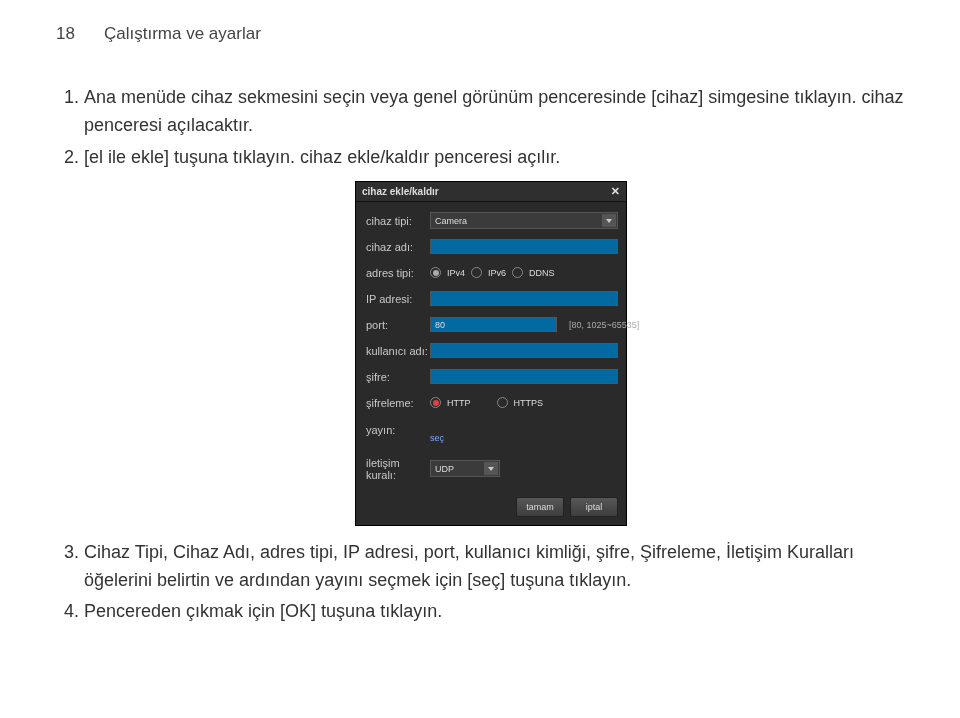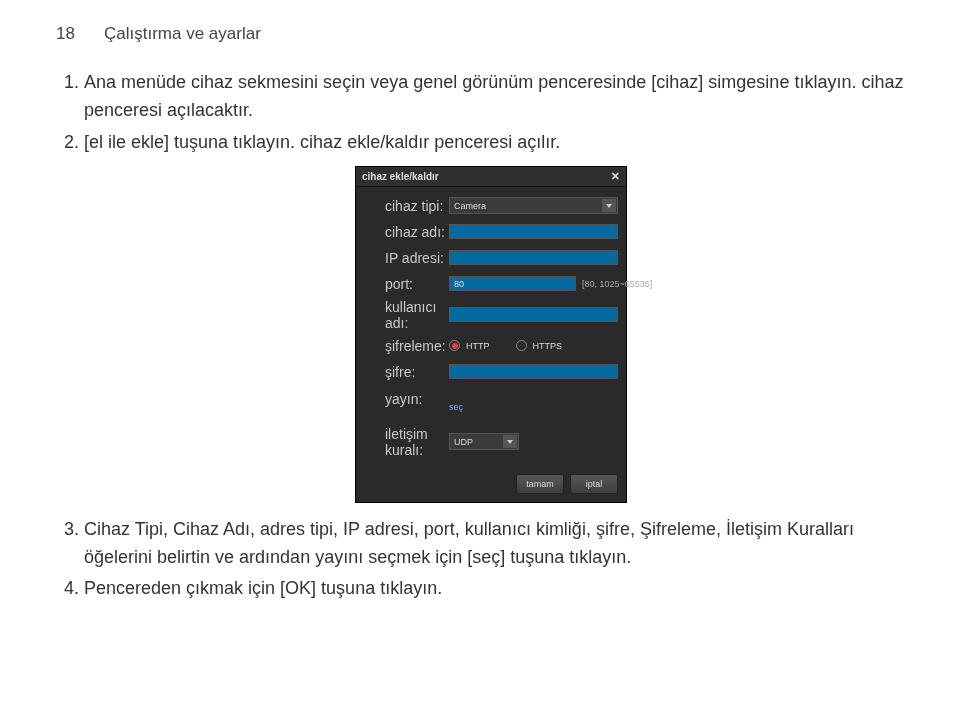--- a/index.html
+++ b/index.html
@@ -17,21 +17,21 @@
     height: 718px;
     box-sizing: border-box;
     padding: 24px 56px 24px 56px;
   }
   .header-line {
     display: flex;
     align-items: baseline;
     gap: 18px;
     font-size: 17px;
     color: #444;
-    margin-bottom: 25px;
+    margin-bottom: 40px;
     font-weight: 400;
   }
   .page-num {
     width: 30px;
   }
   .section-title {
     color: #c21f1f;
     font-size: 20px;
     font-weight: 500;
     margin-bottom: 12px;
@@ -79,23 +79,22 @@
   }
   .dlg-row {
     display: flex;
     align-items: center;
     min-height: 22px;
     margin-bottom: 4px;
   }
   .dlg-label {
     width: 64px;
     flex: 0 0 64px;
-    font-size: 14px;
+    font-size: 11px;
     color: #c8c8c8;
-    margin-left: 19px;
   }
   .dlg-field {
     flex: 1;
     display: flex;
     align-items: center;
     gap: 6px;
   }
   .dlg-input {
     flex: 1;
     height: 15px;
@@ -161,21 +160,21 @@
     border-radius: 50%;
     background: #aaa;
   }
   .radio-label {
     font-size: 9px;
     color: #ddd;
   }
   .hint {
     font-size: 9px;
     color: #aaa;
-    margin-left: 0;
+    margin-left: 6px;
     white-space: nowrap;
   }
   .dlg-link {
     color: #7fa7ff;
     font-size: 9px;
     text-decoration: none;
     margin-top: 15px;
   }
   .dlg-footer {
     display: flex;
@@ -232,58 +231,69 @@
           </div>
         </div>
 
         <div class="dlg-row">
           <div class="dlg-label">cihaz adı:</div>
           <div class="dlg-field">
             <input class="dlg-input" value="" style="">
           </div>
         </div>
 
+        <div class="dlg-row">
+          <div class="dlg-label">adres tipi:</div>
+          <div class="dlg-field">
+            <span class="radio gray-on"></span>
+            <span class="radio-label">IPv4</span>
+            <span class="radio"></span>
+            <span class="radio-label">IPv6</span>
+            <span class="radio"></span>
+            <span class="radio-label">DDNS</span>
+          </div>
+        </div>
 
         <div class="dlg-row">
           <div class="dlg-label">IP adresi:</div>
           <div class="dlg-field">
             <input class="dlg-input" value="" style="">
           </div>
         </div>
 
         <div class="dlg-row">
           <div class="dlg-label">port:</div>
           <div class="dlg-field">
             <input class="dlg-input" style="flex: 0 0 48px;" value="80">
             <span class="hint">[80, 1025~65535]</span>
           </div>
         </div>
 
         <div class="dlg-row">
           <div class="dlg-label">kullanıcı adı:</div>
           <div class="dlg-field">
             <input class="dlg-input" value="" style="">
+          </div>
+        </div>
+
+        <div class="dlg-row">
+          <div class="dlg-label">şifre:</div>
+          <div class="dlg-field">
+            <input class="dlg-input" type="password" value="" style="">
           </div>
         </div>
 
         <div class="dlg-row">
           <div class="dlg-label">şifreleme:</div>
           <div class="dlg-field">
             <span class="radio on"></span>
             <span class="radio-label">HTTP</span>
             <span style="width:14px"></span>
             <span class="radio"></span>
             <span class="radio-label">HTTPS</span>
-          </div>
-        </div>
-
-        <div class="dlg-row">
-          <div class="dlg-label">şifre:</div>
-          <div class="dlg-field">
-            <input class="dlg-input" type="password" value="" style="">
           </div>
         </div>
 
         <div class="dlg-row">
           <div class="dlg-label">yayın:</div>
           <div class="dlg-field">
             <a href="#" class="dlg-link">seç</a>
           </div>
         </div>
 

